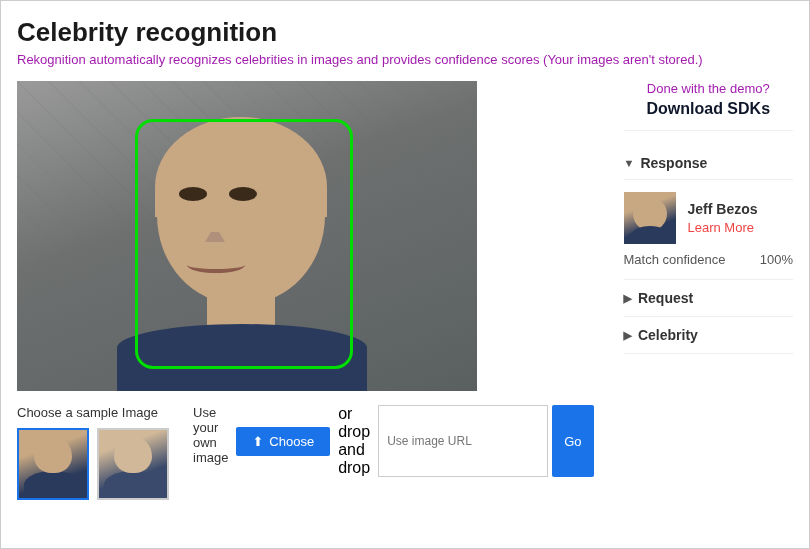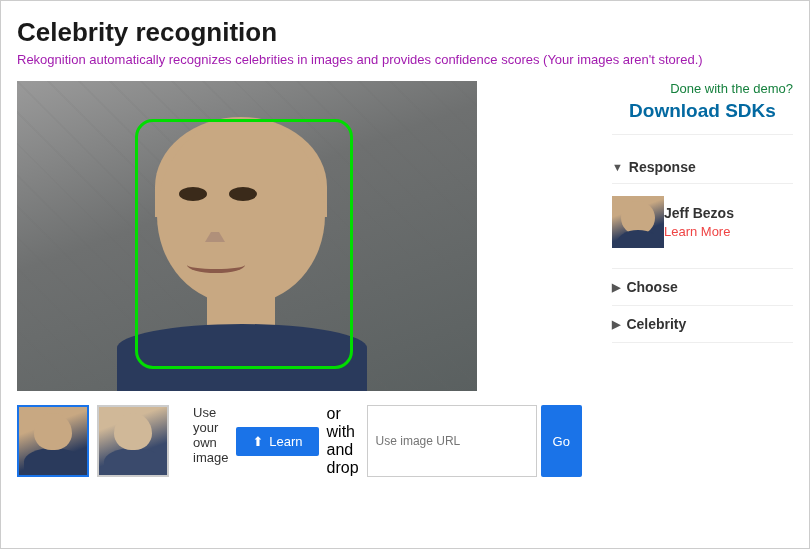--- a/index.html
+++ b/index.html
@@ -272,27 +272,26 @@
       padding-left: 10px;
     }
     .sdk-section {
       text-align: center;
       margin-bottom: 16px;
       padding-bottom: 12px;
       border-bottom: 1px solid #eee;
     }
     .done-text {
       font-size: 13px;
-      color: #15803d;
+      color: #a21caf;
       margin-bottom: 4px;
-      text-align: right;
     }
     .download-link {
-      color: #0369a1;
-      font-size: 19px;
+      color: #0f172a;
+      font-size: 16px;
       font-weight: bold;
       text-decoration: none;
       cursor: pointer;
     }
     .section-header {
       display: flex;
       align-items: center;
       gap: 6px;
       font-size: 14px;
       font-weight: bold;
@@ -305,20 +304,21 @@
       font-size: 11px;
       color: #555;
     }
     .results-content {
       padding: 12px 0;
       border-bottom: 1px solid #eee;
     }
     .celebrity-row {
       display: flex;
       align-items: center;
+      gap: 12px;
       margin-bottom: 8px;
     }
     .celeb-thumb {
       width: 52px;
       height: 52px;
       background: linear-gradient(160deg, #c8a882 30%, #2a3a5c 65%);
       position: relative;
       overflow: hidden;
     }
     .celeb-thumb-face {
@@ -408,20 +408,21 @@
             <div class="neck"></div>
             <div class="body"></div>
           </div>
 
           <div class="bounding-box"></div>
         </div>
       </div>
 
       <div class="samples-section">
         <div>
+          <div class="choose-label">Choose a sample Image</div>
           <div class="sample-images">
             <div class="sample-thumb thumb1 selected">
               <div class="thumb-face1">
                 <div class="thumb-head"></div>
                 <div class="thumb-body"></div>
               </div>
             </div>
             <div class="sample-thumb thumb2">
               <div class="thumb-face1">
                 <div class="thumb-head" style="background:#d0b898;"></div>
@@ -429,24 +430,24 @@
               </div>
             </div>
           </div>
         </div>
 
         <div class="own-image-section">
           <div class="own-image-label">Use your own image</div>
           <div class="upload-row">
             <button class="upload-btn">
               <span>⬆</span>
-              <span>Learn</span>
+              <span>Choose</span>
             </button>
             <div>
-              <span>or with and</span>
+              <span>or drop and</span>
               <br>
               <span>drop</span>
             </div>
           </div>
           <div class="url-row">
             <input class="url-input" type="text" placeholder="Use image URL" style="">
             <button class="go-btn">Go</button>
           </div>
         </div>
       </div>
@@ -467,26 +468,30 @@
         <div class="celebrity-row">
           <div class="celeb-thumb">
             <div class="celeb-thumb-face"></div>
             <div class="celeb-thumb-body"></div>
           </div>
           <div class="celeb-info">
             <span class="celeb-name">Jeff Bezos</span>
             <a class="learn-more-link">Learn More</a>
           </div>
         </div>
+        <div class="confidence-row">
+          <span>Match confidence</span>
+          <span class="confidence-pct">100%</span>
+        </div>
       </div>
 
       <div class="collapse-section">
         <div class="collapsed-header">
           <span class="arrow-right">▶</span>
-          <span>Choose</span>
+          <span>Request</span>
         </div>
       </div>
 
       <div class="collapse-section">
         <div class="collapsed-header">
           <span class="arrow-right">▶</span>
           <span>Celebrity</span>
         </div>
       </div>
     </div>

